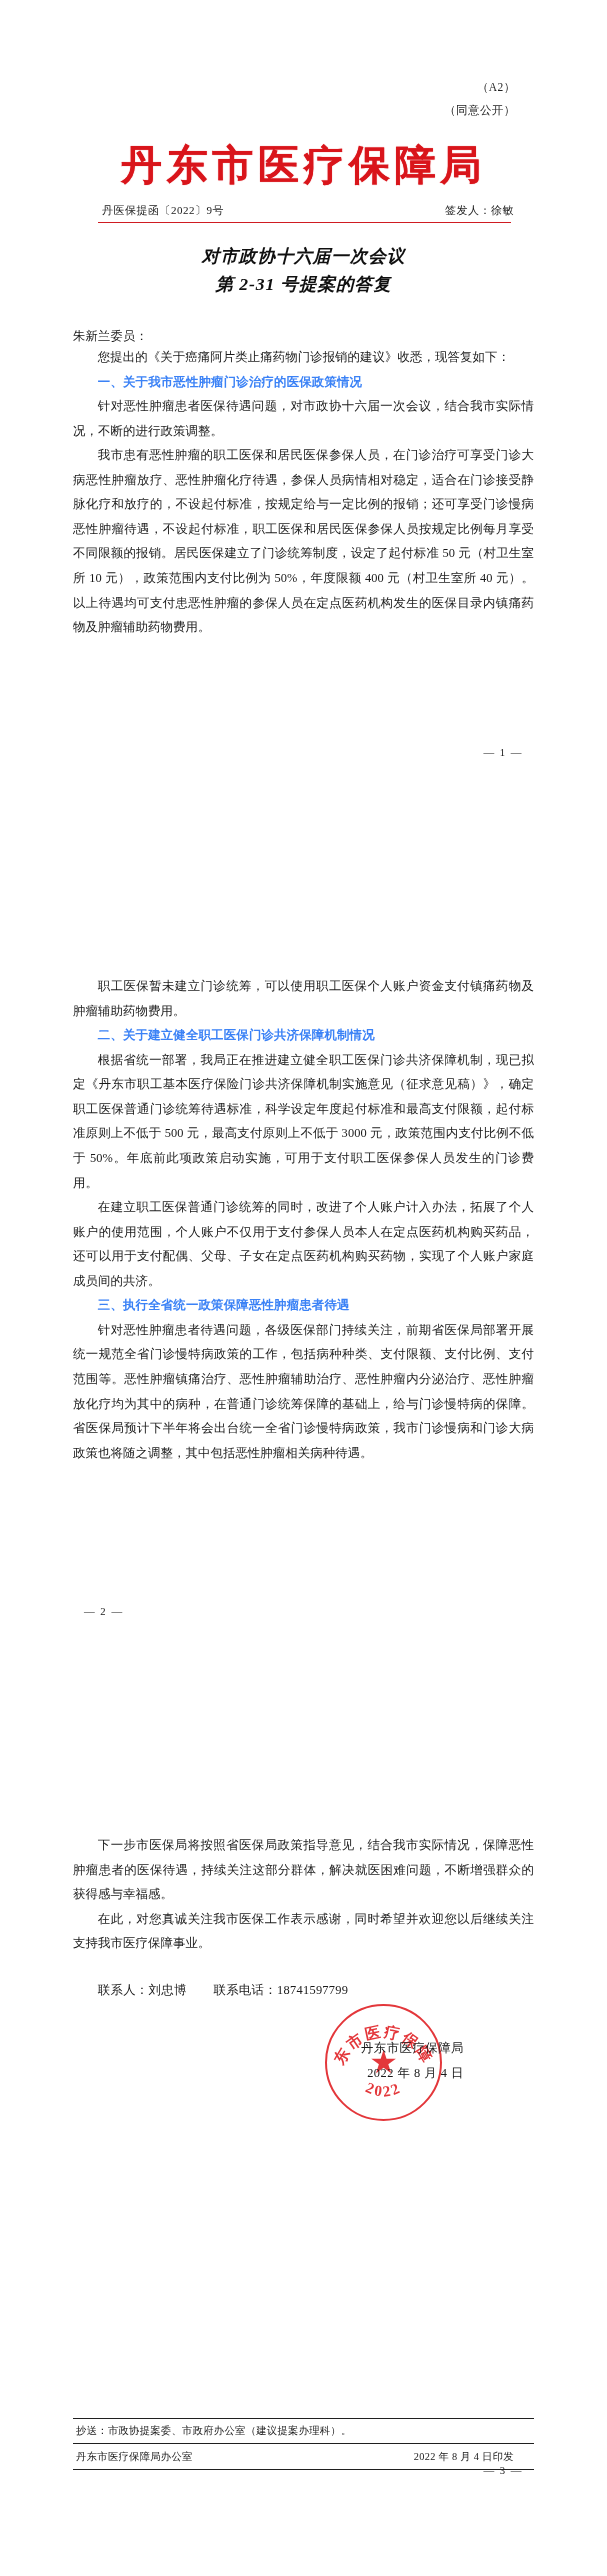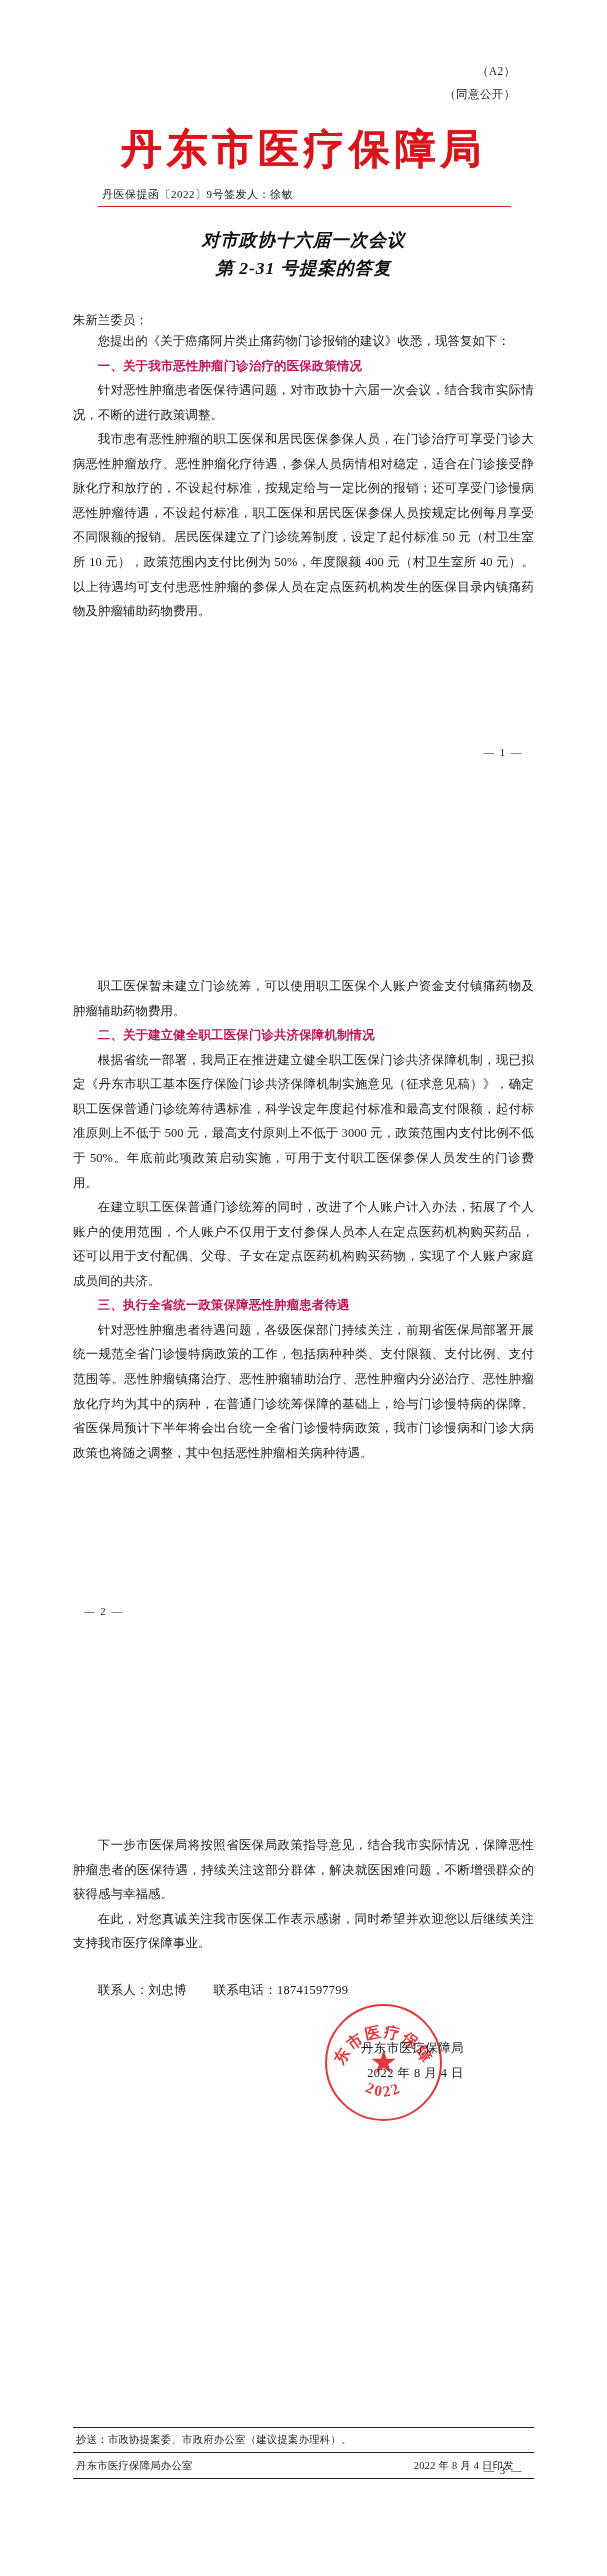--- a/index.html
+++ b/index.html
@@ -19,21 +19,21 @@
     background: #ffffff;
   }
   .page {
     position: relative;
     width: 607px;
     box-sizing: border-box;
     padding: 0 73px;
     background: #ffffff;
   }
   
-  .page-1 { height: 859px; padding-top: 0; }
+  .page-1 { height: 859px; padding-top: 16px; }
   .page-2 { height: 859px; }
   .page-3 { height: 859px; }
 
   .marker-block {
     text-align: right;
     padding-top: 60px;
     padding-right: 18.4px;
   }
   .marker {
     font-family: "Liberation Serif", serif;
@@ -48,21 +48,21 @@
     color: #d9151b;
     font-family: "Liberation Serif", "DejaVu Serif", serif;
     font-weight: bold;
     font-size: 41px;
     letter-spacing: 4.6px;
     line-height: 1.15;
     text-shadow: 0 0 0.8px #d9151b;
   }
   .docnum-row {
     display: flex;
-    justify-content: flex-start;
+    justify-content: space-between;
     align-items: flex-end;
     margin-top: 13.8px;
     padding: 0 20px 0 29px;
     font-size: 11px;
     letter-spacing: 0.5px;
   }
   .redrule {
     height: 1.7px;
     background: #cf1c22;
     margin: 3.8px 23px 0 24.5px;
@@ -93,21 +93,21 @@
     text-indent: 2em;
   }
   h3.section {
     font-family: "DejaVu Sans", "Liberation Sans", sans-serif;
     font-size: 12.4px;
     font-weight: bold;
     line-height: 1.98;
     margin: 0;
     text-indent: 2em;
     letter-spacing: 0.2px;
-    color: #be185d;
+    color: #3b82f6;
   }
   .pagenum {
     position: absolute;
     bottom: 101px;
     font-size: 10.7px;
     letter-spacing: 1.5px;
     color: #1a1a1a;
   }
   .pagenum.right { right: 84px; }
   .pagenum.left  { left: 84px; }
@@ -164,21 +164,21 @@
     text-indent: 2em;
     letter-spacing: 0.3px;
   }
   .contact .gap { display: inline-block; width: 20px; }
 
   
   .footer-box {
     position: absolute;
     left: 73px;
     right: 73px;
-    bottom: 98px;
+    bottom: 107px;
   }
   .footer-box .rule {
     height: 1px;
     background: #1f1f1f;
   }
   .footer-box .rule.thin { height: 0.8px; }
   .footer-row {
     font-size: 10.3px;
     letter-spacing: 0.3px;
     padding: 5.4px 3.1px;

